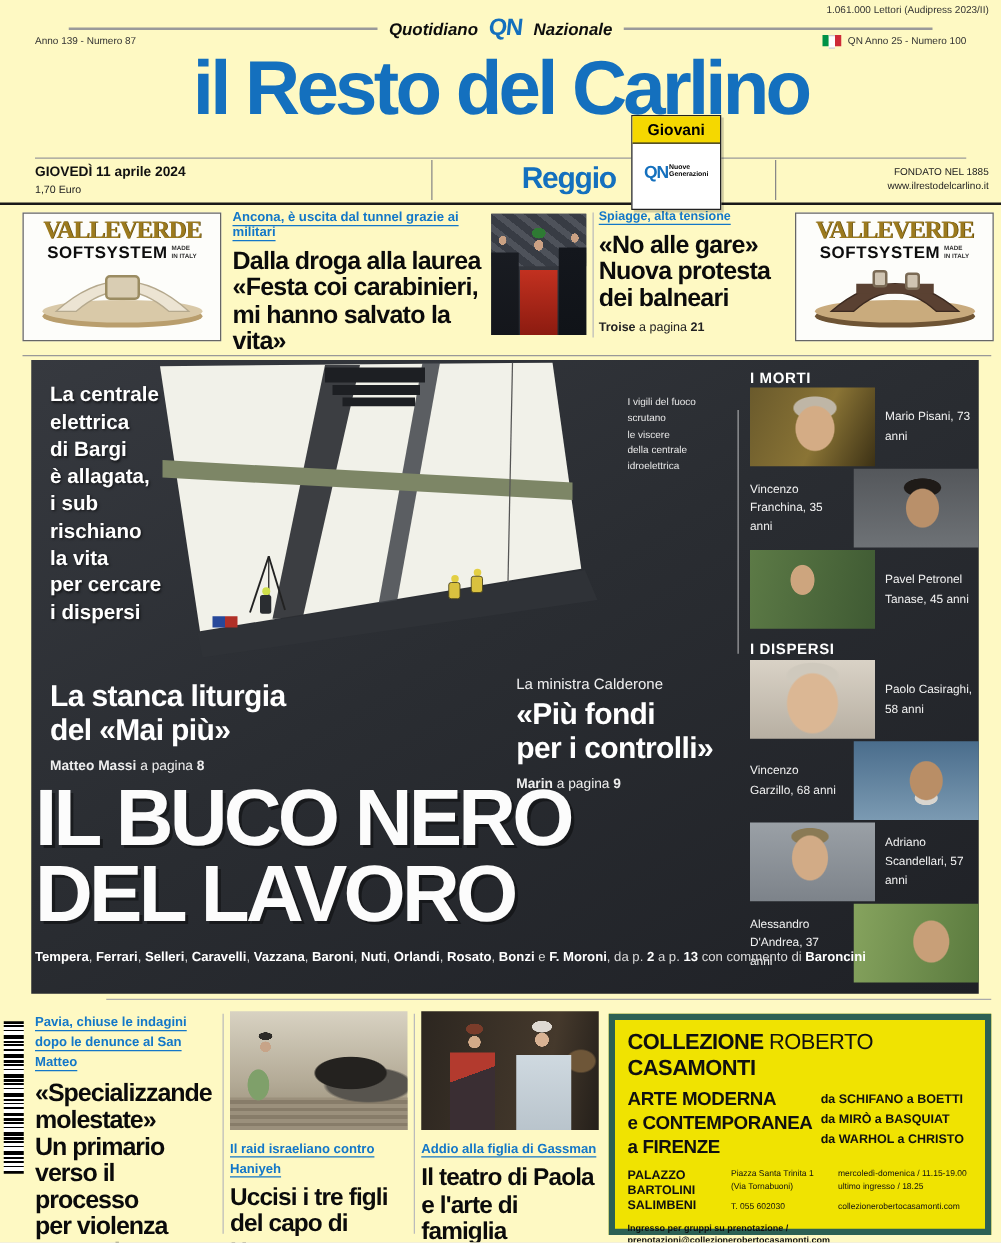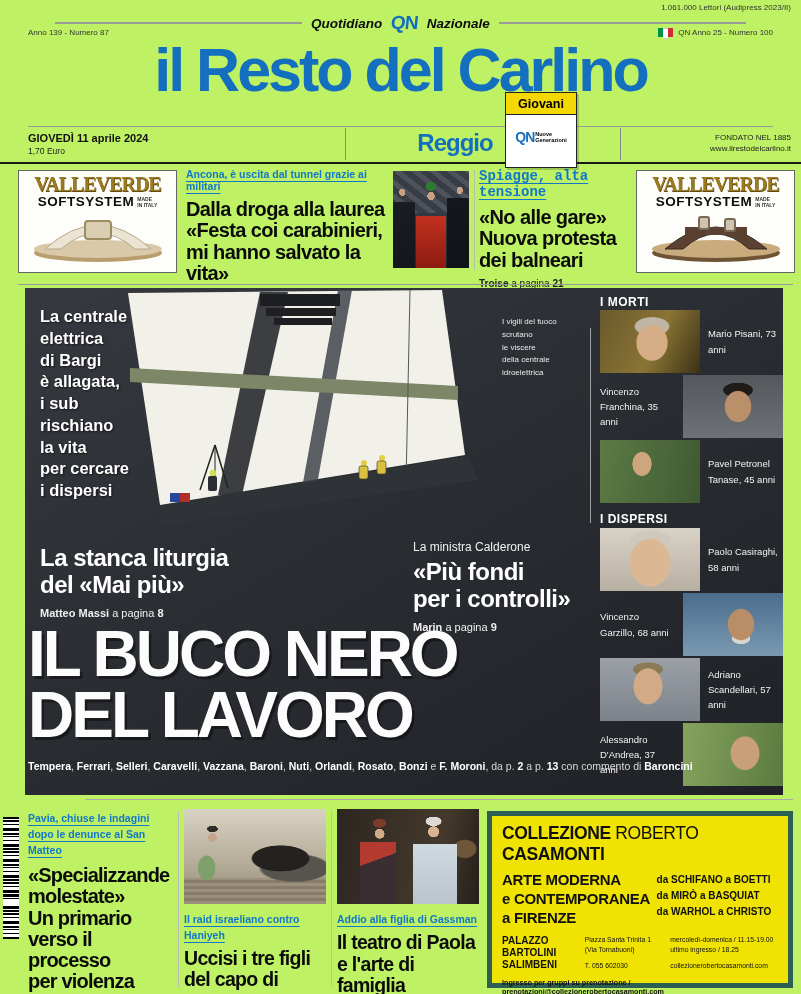--- a/index.html
+++ b/index.html
@@ -1,16 +1,16 @@
 <!DOCTYPE html>
 <html><head>
 <meta charset="utf-8">
 <style>
   html,body{margin:0;padding:0;background:#e9e9e9;}
-  .page{position:relative;width:801px;height:994px;background:#bef264;overflow:hidden;
+  .page{position:relative;width:801px;height:994px;background:#fef9c3;overflow:hidden;
         font-family:"Liberation Sans", sans-serif;color:#111;margin:0 auto;}
   .abs{position:absolute;}
   .pre{white-space:pre-line;}
   .b{font-weight:bold;}
 
   
   .audience{top:3px;right:10px;font-size:8px;color:#333;}
   .qn-rule{top:12px;left:55px;right:55px;display:flex;align-items:center;gap:9px;}
   .qn-rule .line{flex:1;height:1.5px;background:#9a9a9a;}
   .qn-rule .q{font-style:italic;font-weight:bold;font-size:13.5px;color:#0d0d0d;}
@@ -54,21 +54,21 @@
             letter-spacing:-1px;margin-top:2px;text-shadow:0.6px 0.6px 0 #5e4a10;}
   .vv-row2{display:flex;align-items:flex-start;justify-content:center;gap:3px;margin-top:-2px;}
   .vv-soft{font-size:13.5px;font-weight:bold;color:#0d0d0d;letter-spacing:0.5px;}
   .vv-made{font-size:5px;font-weight:bold;color:#333;text-align:left;line-height:1.2;margin-top:2px;}
 
   .kicker{color:#1377c8;font-weight:bold;text-decoration:underline;text-underline-offset:2.5px;
           text-decoration-thickness:1px;}
   .art-c{left:186px;top:168px;width:200px;}
   .art-c .kicker{font-size:10.5px;}
   .art-r{left:479px;top:168px;width:152px;}
-  .art-r .kicker{font-size:14px;font-family:Liberation Mono, monospace;}
+  .art-r .kicker{font-size:10px;}
   .hl{font-weight:bold;color:#0b0b0b;letter-spacing:-0.6px;}
   .hl-top{font-size:20px;line-height:1.07;margin-top:7px;}
   .byline{font-size:10px;color:#222;margin-top:7px;}
 
   .photo-grad{left:393px;top:171px;width:76px;height:97px;background-repeat:no-repeat;
     background-image:
       radial-gradient(9px 7px at 50% 16%, #2e7a33 60%, rgba(0,0,0,0) 62%),
       radial-gradient(6px 7px at 50% 26%, #cba184 60%, rgba(0,0,0,0) 62%),
       radial-gradient(5px 6px at 12% 22%, #caa183 60%, rgba(0,0,0,0) 62%),
       radial-gradient(5px 6px at 88% 20%, #caa183 60%, rgba(0,0,0,0) 62%),

